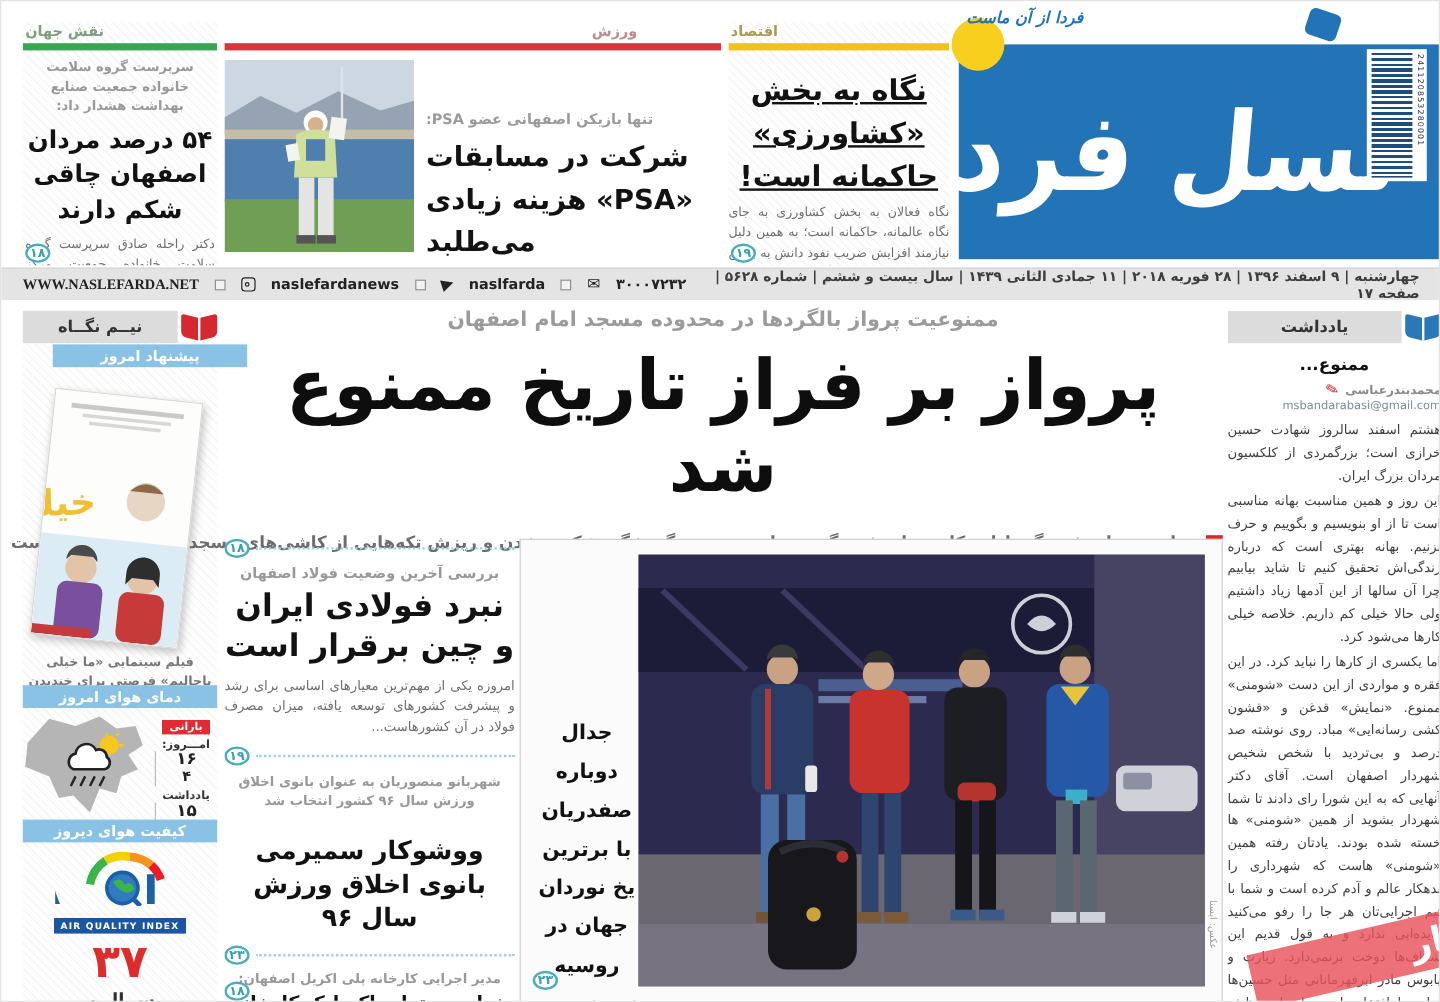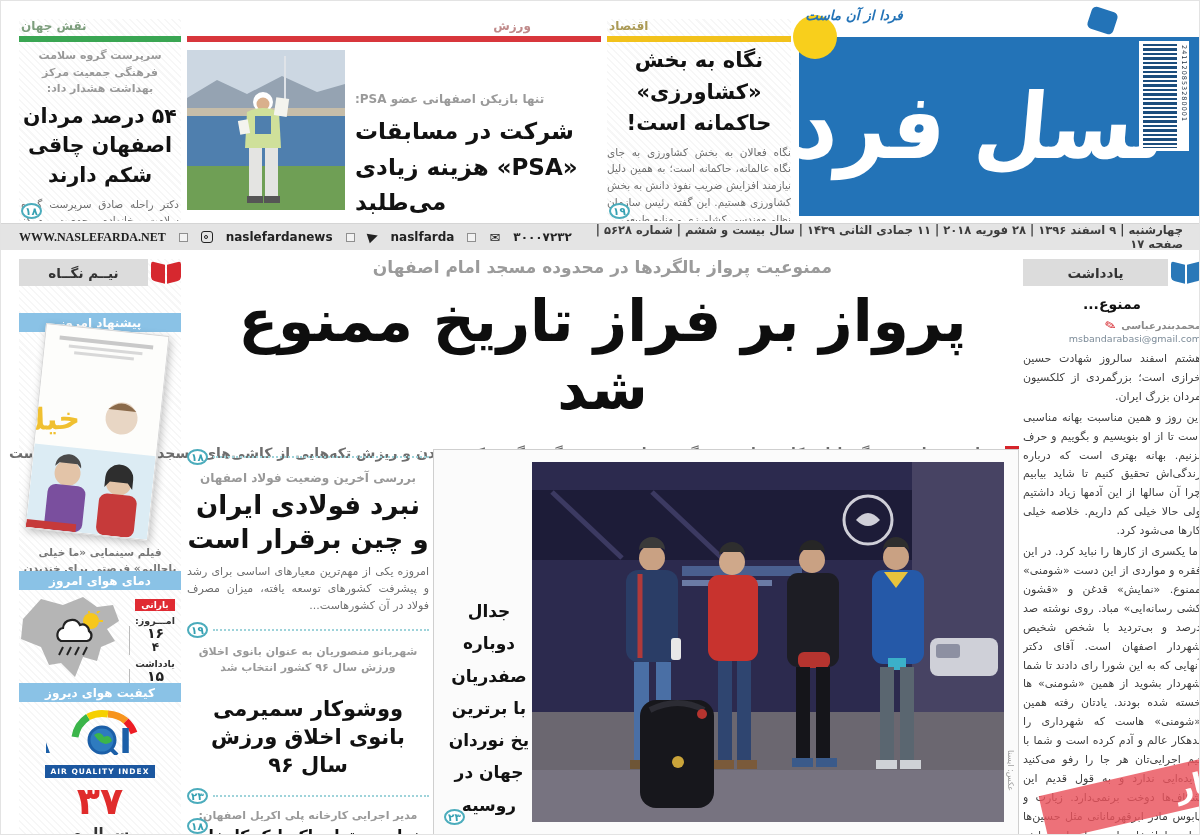--- a/index.html
+++ b/index.html
@@ -122,21 +122,21 @@
     <div class="logo-script">نسل فردا</div>
     <div class="barcode">
       <div class="bars"></div>
       <div class="barcode-num">241120853280001</div>
     </div>
   </div>
 
   <div class="topsec hatch" style="left:18px; width:162px;">
     <div class="seclabel" style="color:#7d9e7d;">نقش جهان</div>
     <div class="bar6" style="background:#3aa653;"></div>
-    <div class="kick" style="font-size:11px; margin-top:6px; line-height:1.5;">سرپرست گروه سلامت فرهنگی جمعیت مرکز بهداشت هشدار داد:</div>
+    <div class="kick" style="font-size:11px; margin-top:6px; line-height:1.5;">سرپرست گروه سلامت خانواده جمعیت صنایع بهداشت هشدار داد:</div>
     <div class="hl" style="font-size:20.5px; line-height:1.45; margin-top:4px;">۵۴ درصد مردان اصفهان چاقی شکم دارند</div>
     <div class="bodytxt" style="font-size:10.5px; line-height:1.55; margin-top:5px; padding:0 2px;">دکتر راحله صادق سرپرست گروه سلامت خانواده جمعیت مرکز بهداشت اصفهان در گفت‌وگو...</div>
     <div class="pref" style="position:absolute; left:2px; bottom:2px;">۱۸</div>
   </div>
 
   <div class="topsec" style="left:186px; width:414px;">
     <div class="seclabel" style="color:#c08a8a; padding-right:70px; text-align:right; direction:ltr;">ورزش</div>
     <div class="bar6" style="background:#d8363c;"></div>
     <div style="display:flex; direction:ltr; gap:10px; margin-top:8px;">
 
@@ -162,21 +162,21 @@
         <div class="vz-kick" style="margin-top:42px;">تنها بازیکن اصفهانی عضو PSA:</div>
         <div class="vz-hl">شرکت در مسابقات «PSA» هزینه زیادی می‌طلبد</div>
 
       </div>
     </div>
   </div>
 
   <div class="topsec hatch" style="left:606px; width:184px;">
     <div class="seclabel" style="color:#ab9a55;">اقتصاد</div>
     <div class="bar6" style="background:#f2c21c;"></div>
-    <div class="hl" style="font-size:21px; line-height:1.5; margin-top:3px;">نگاه به بخش «کشاورزی» حاکمانه است!</div>
+    <div class="hl" style="font-size:24px; line-height:1.5; margin-top:15px;text-decoration:underline;">نگاه به بخش «کشاورزی» حاکمانه است!</div>
     <div class="bodytxt" style="font-size:10.5px; line-height:1.6; margin-top:4px;">نگاه فعالان به بخش کشاورزی به جای نگاه عالمانه، حاکمانه است؛ به همین دلیل نیازمند افزایش ضریب نفوذ دانش به بخش کشاورزی هستیم. این گفته رئیس سازمان نظام مهندسی کشاورزی و منابع طبیعی...</div>
     <div class="pref" style="position:absolute; left:2px; bottom:2px;">۱۹</div>
   </div>
 
   <div class="dateline">
     <div class="date-txt">چهارشنبه | ۹ اسفند ۱۳۹۶ | ۲۸ فوریه ۲۰۱۸ | ۱۱ جمادی الثانی ۱۴۳۹ | سال بیست و ششم | شماره ۵۶۲۸ | صفحه ۱۷</div>
     <div class="socials">
       <span style="font-family:'Liberation Serif', serif;">WWW.NASLEFARDA.NET</span>
       <span class="sepbox"></span>
       <span class="ig-icon">
@@ -293,21 +293,21 @@
     <div class="pref" style="position:absolute; left:10px; bottom:10px;">۲۳</div>
     <div class="pbox-credit">عکس: ایسنا</div>
   </div>
 
   <div class="sidebar hatch">
     <div class="shead">
       <div class="hbar">نیــم نگــاه</div>
       <div class="book-icon book-red"></div>
     </div>
 
-    <div class="banner" style="top:54px;">پیشنهاد امروز</div>
+    <div class="banner" style="top:28px;margin-left:25px;">پیشنهاد امروز</div>
 
     <div class="poster">
       <svg width="122" height="204" viewBox="0 0 122 204">
         <rect width="122" height="204" fill="#fdfdfb"></rect>
         <rect x="14" y="10" width="94" height="4" fill="#c9c9c9"></rect>
         <rect x="24" y="18" width="74" height="3" fill="#d8d8d8"></rect>
         <rect x="30" y="24" width="60" height="3" fill="#d8d8d8"></rect>
         <circle cx="84" cy="86" r="16" fill="#e8d6c4"></circle>
         <path d="M70,78 q14,-14 28,0" fill="#8a6a4a"></path>
         <rect y="120" width="122" height="84" fill="#dcecf4"></rect>

